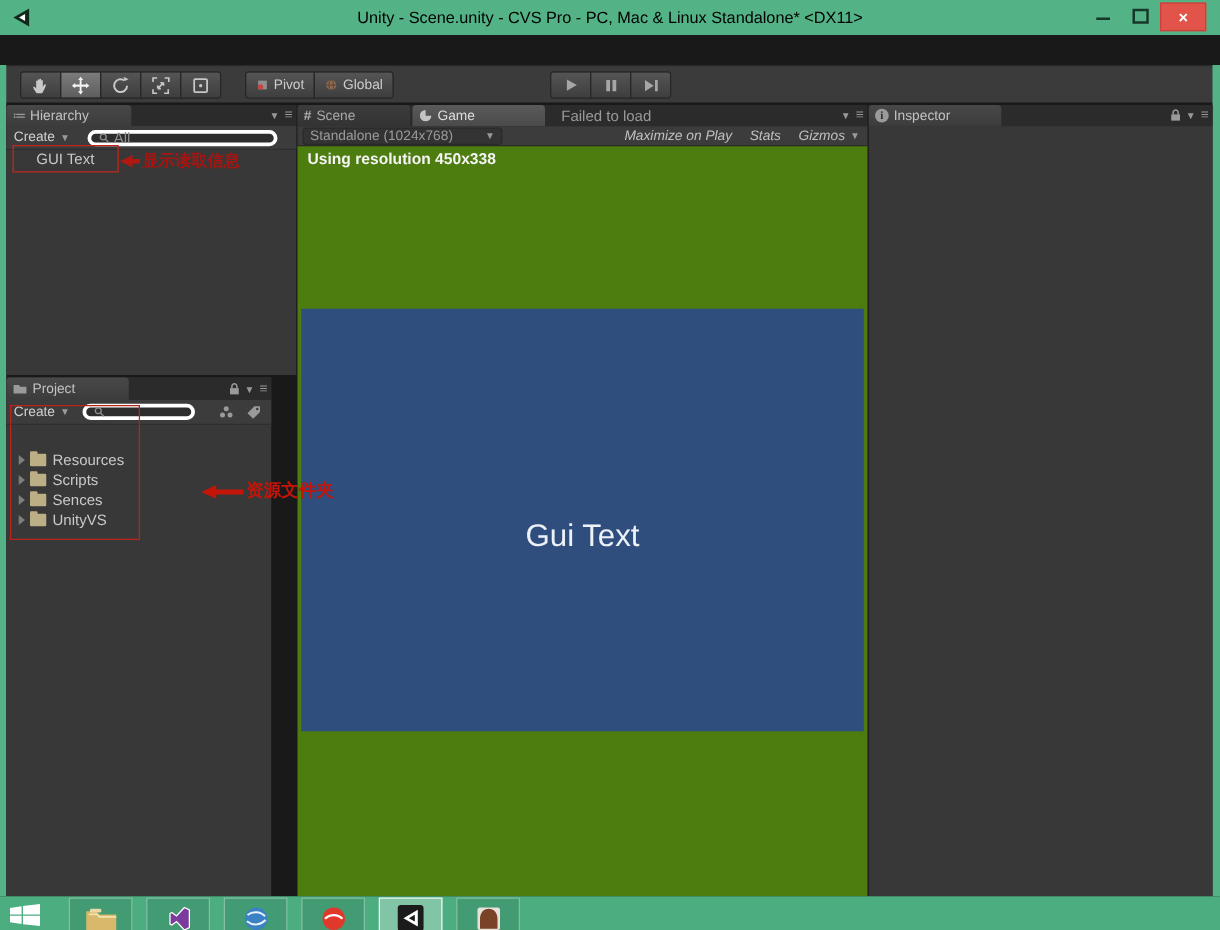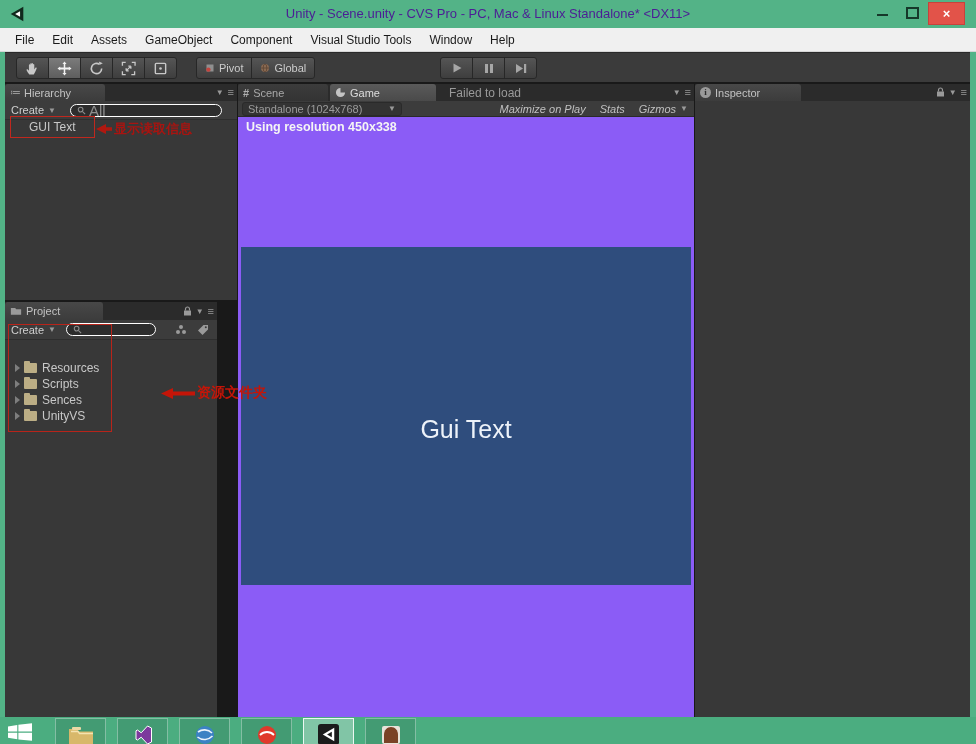--- a/index.html
+++ b/index.html
@@ -3,21 +3,21 @@
 <meta charset="utf-8">
 <style>
   * { margin:0; padding:0; box-sizing:border-box; }
   body { font-family:"Liberation Sans","DejaVu Sans",sans-serif; background:#000; }
   #window { position:relative; width:976px; height:744px; overflow:hidden; background:#191919; }
 
   
   .titlebar { position:absolute; left:0; top:0; width:976px; height:28px; background:#53B387; }
   .unity-logo { position:absolute; left:8px; top:5px; }
   .win-title { position:absolute; left:0; top:0; width:100%; height:28px; line-height:28px;
-               text-align:center; font-size:13px; color:#4c1d95; }
+               text-align:center; font-size:13px; color:#000000; }
   .btn-min { position:absolute; right:88px; top:14px; width:11px; height:0;
              border-bottom:2px solid #16382A; cursor:default; }
   .btn-max { position:absolute; right:57px; top:7px; width:13px; height:12px;
              border:2px solid #16382A; }
   .btn-close { position:absolute; right:11px; top:2px; width:37px; height:23px;
                background:#E25349; border:1px solid #C8423B; color:#FFF; font-size:13px;
                font-weight:bold; text-align:center; line-height:22px; }
 
   
   .menubar { position:absolute; left:0; top:28px; width:976px; height:24px; background:#F0F0F0;
@@ -47,43 +47,43 @@
   .tabstrip { position:absolute; left:0; top:0; width:100%; height:17px; background:#2B2B2B; }
   .tab { position:absolute; top:0; height:17px; display:flex; align-items:center; gap:4px;
          padding:0 10px 0 5px; font-size:11px; color:#C2C2C2;
          background:linear-gradient(#484848,#3C3C3C); border-radius:3px 3px 0 0; }
   .tab.lit { background:linear-gradient(#5A5A5A,#4A4A4A); color:#DDD; }
   .tab.dim { background:linear-gradient(#3C3C3C,#333); color:#A8A8A8; }
   .panelicons { position:absolute; right:4px; top:2px; display:flex; align-items:center; gap:4px; }
   .createrow { position:absolute; left:0; width:100%; background:#3C3C3C;
                border-bottom:1px solid #2E2E2E; display:flex; align-items:center; }
   .createbtn { font-size:11px; color:#CFCFCF; display:flex; align-items:center; gap:4px; margin-left:6px; }
-  .searchpill { height:13px; background:#2D2D2D; border:1px solid #ffffff; border-radius:8px;
-                display:flex; align-items:center; gap:3px; padding:0 6px; font-size:15px; color:#8E8E8E; }
+  .searchpill { height:13px; background:#2D2D2D; border:3px solid #ffffff; border-radius:8px;
+                display:flex; align-items:center; gap:3px; padding:0 6px; font-size:12px; color:#8E8E8E; }
   .treerow { position:absolute; left:0; width:100%; height:16px; display:flex; align-items:center;
              font-size:12px; color:#C8C8C8; }
   .expander { width:0; height:0; border-left:5px solid #7E7E7E; border-top:4px solid transparent;
               border-bottom:4px solid transparent; margin:0 4px 0 10px; }
   .folderglyph { width:13px; height:10px; background:#BCAE85; border-radius:1px; position:relative; margin-right:5px; }
   .folderglyph::before { content:""; position:absolute; left:0; top:-2px; width:6px; height:3px;
                          background:#BCAE85; border-radius:1px 1px 0 0; }
 
   
   .redbox { position:absolute; border:1px solid #C0281E; z-index:6; }
   .anno { position:absolute; display:flex; align-items:center; gap:2px; z-index:6; }
   .anno-label { font-weight:bold; white-space:nowrap; }
 
   
   .gametoolbar { position:absolute; left:0; top:17px; width:100%; height:16px; background:#3C3C3C;
                  border-bottom:1px solid #2A2A2A; display:flex; align-items:center; font-size:11px; }
   .aspectbtn { margin-left:4px; width:160px; height:14px; background:#333;
                border:1px solid #2A2A2A; border-radius:3px; color:#9B9B9B; display:flex;
                align-items:center; justify-content:space-between; padding:0 5px; }
   .gtb-right { margin-left:auto; display:flex; align-items:center; gap:14px; padding-right:6px; color:#C0C0C0;font-style:italic; }
-  .gamecontent { position:absolute; left:0; top:33px; width:456px; height:600px; background:#8b5cf6; }
+  .gamecontent { position:absolute; left:0; top:33px; width:456px; height:600px; background:#4d7c0f; }
   .resolution-overlay { position:absolute; left:8px; top:3px; font-size:12.5px; font-weight:bold; color:#F5F5F5; }
   .gameview { position:absolute; left:3px; top:130px; width:450px; height:338px; background:#2F4D7D; }
   .guitext { position:absolute; left:0; top:168px; width:100%; text-align:center;
              font-size:25px; color:#EDF2F9; }
 
   
   .taskbar { position:absolute; left:0; top:717px; width:976px; height:27px; background:#4BAD80; }
   .tiles { position:absolute; left:55px; top:1px; display:flex; gap:11px; }
   .tile { width:51px; height:30px; background:rgba(0,0,0,.10); border:1px solid rgba(255,255,255,.35);
           display:flex; justify-content:center; padding-top:3px; }
@@ -105,30 +105,20 @@
     <svg class="unity-logo" width="18" height="18" viewBox="0 0 20 20">
       <path fill="#11291D" d="M3 10L17 2v16z"></path>
         <path fill="#FFF" d="M8 10l5.4-3.1v6.2z"></path>
     </svg>
     <div class="win-title">Unity - Scene.unity - CVS Pro - PC, Mac &amp; Linux Standalone* &lt;DX11&gt;</div>
     <div class="btn-min"></div>
     <div class="btn-max"></div>
     <div class="btn-close">×</div>
   </div>
 
-  <div class="menubar">
-    <span>File</span>
-    <span>Edit</span>
-    <span>Assets</span>
-    <span>GameObject</span>
-    <span>Component</span>
-    <span>Visual Studio Tools</span>
-    <span>Window</span>
-    <span>Help</span>
-  </div>
 
   <div class="toolbar">
     <div class="tgroup" style="left:16px; top:4px;">
       <div class="tbtn">
         <span class="icon">
           <svg width="15" height="15" viewBox="0 0 16 16" fill="#C8C8C8">
               <path d="M4.6 14.5C3.7 13.3 2.3 11.4 1.7 9.9c-.3-.8.7-1.4 1.3-.8l1.2 1.3V4.2c0-.9 1.3-.9 1.4 0v-1c0-.9 1.4-.9 1.4 0v-.4c0-.9 1.5-.9 1.5.1v.9c.2-.8 1.4-.7 1.4.2v5l1.2-1.7c.5-.8 1.7-.2 1.3.7-.8 1.9-1.7 4.2-3.1 6.5z"></path>
             </svg>
         </span>
       </div>

